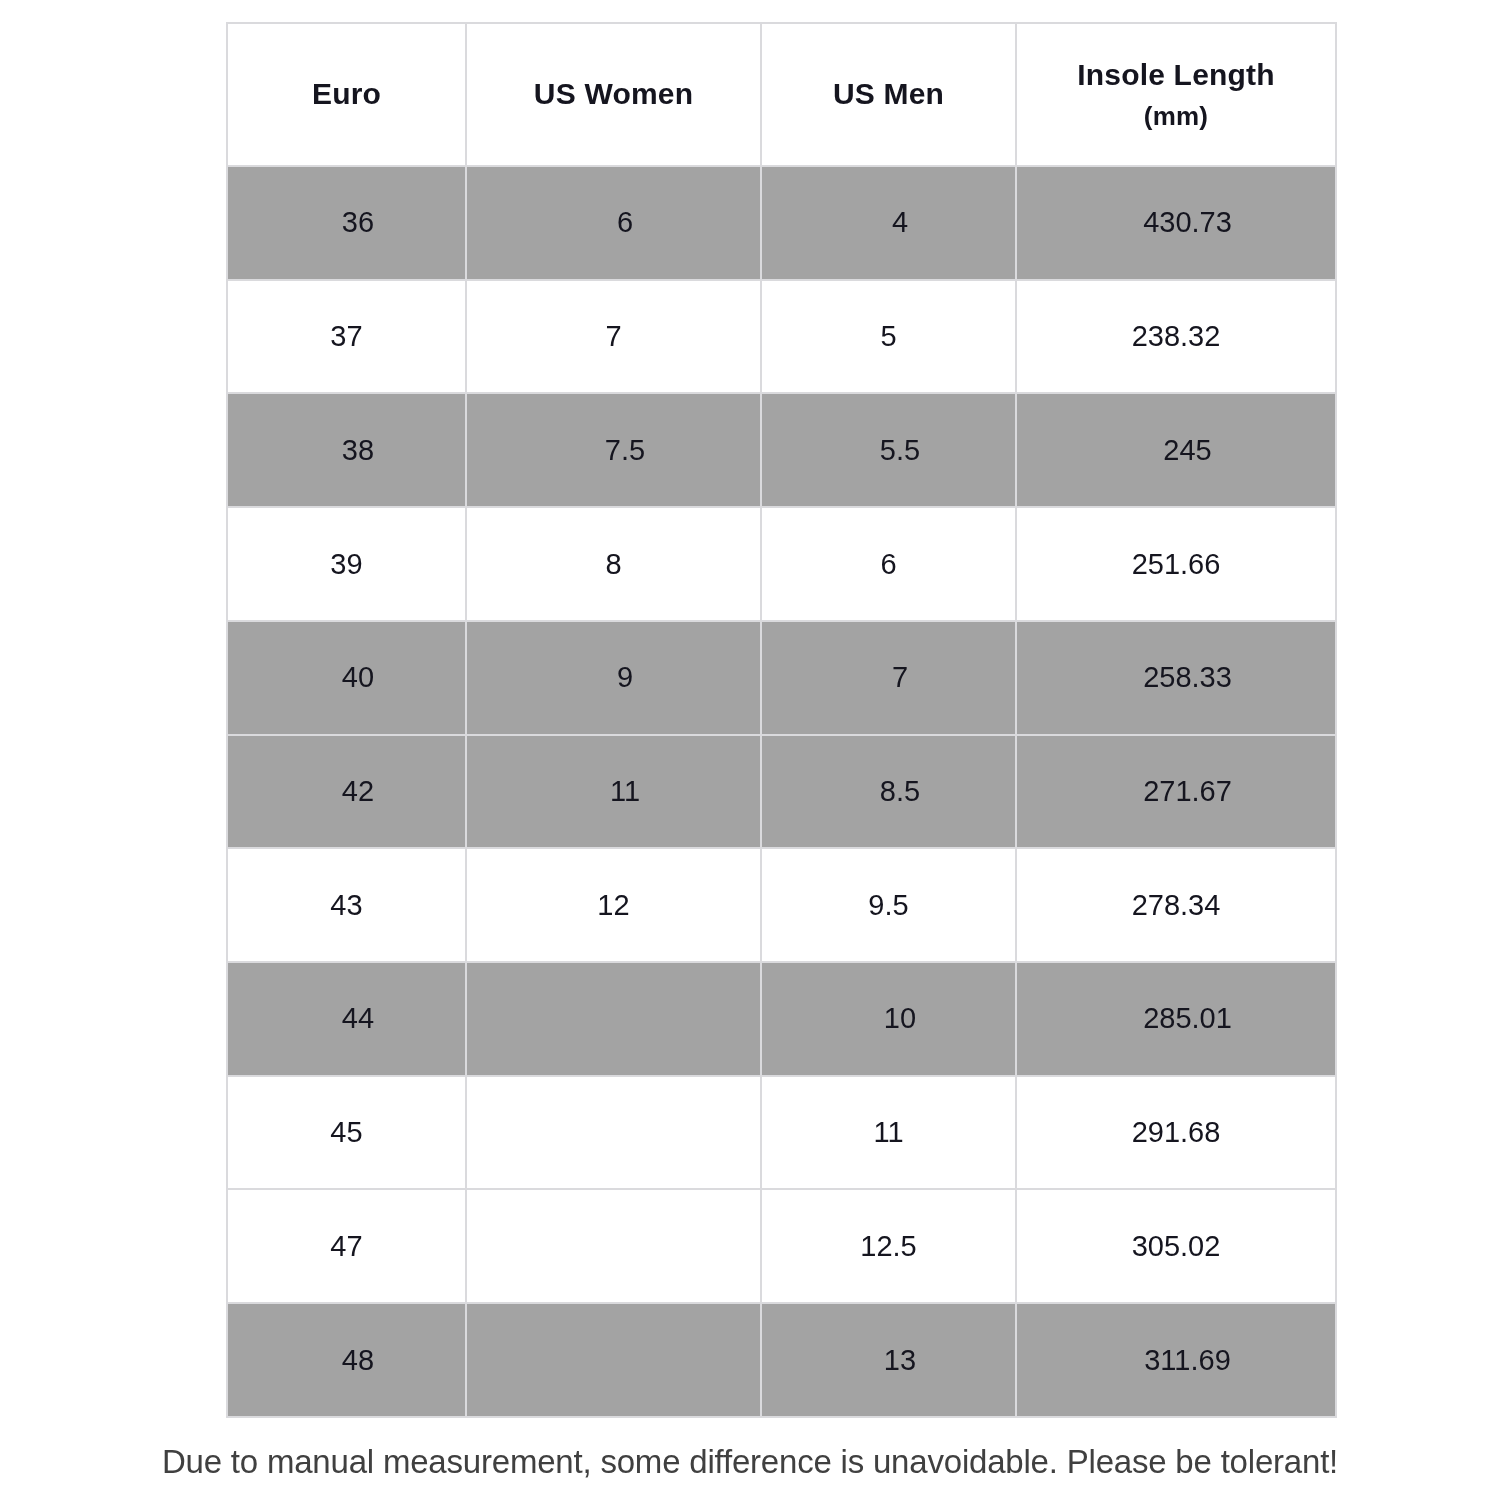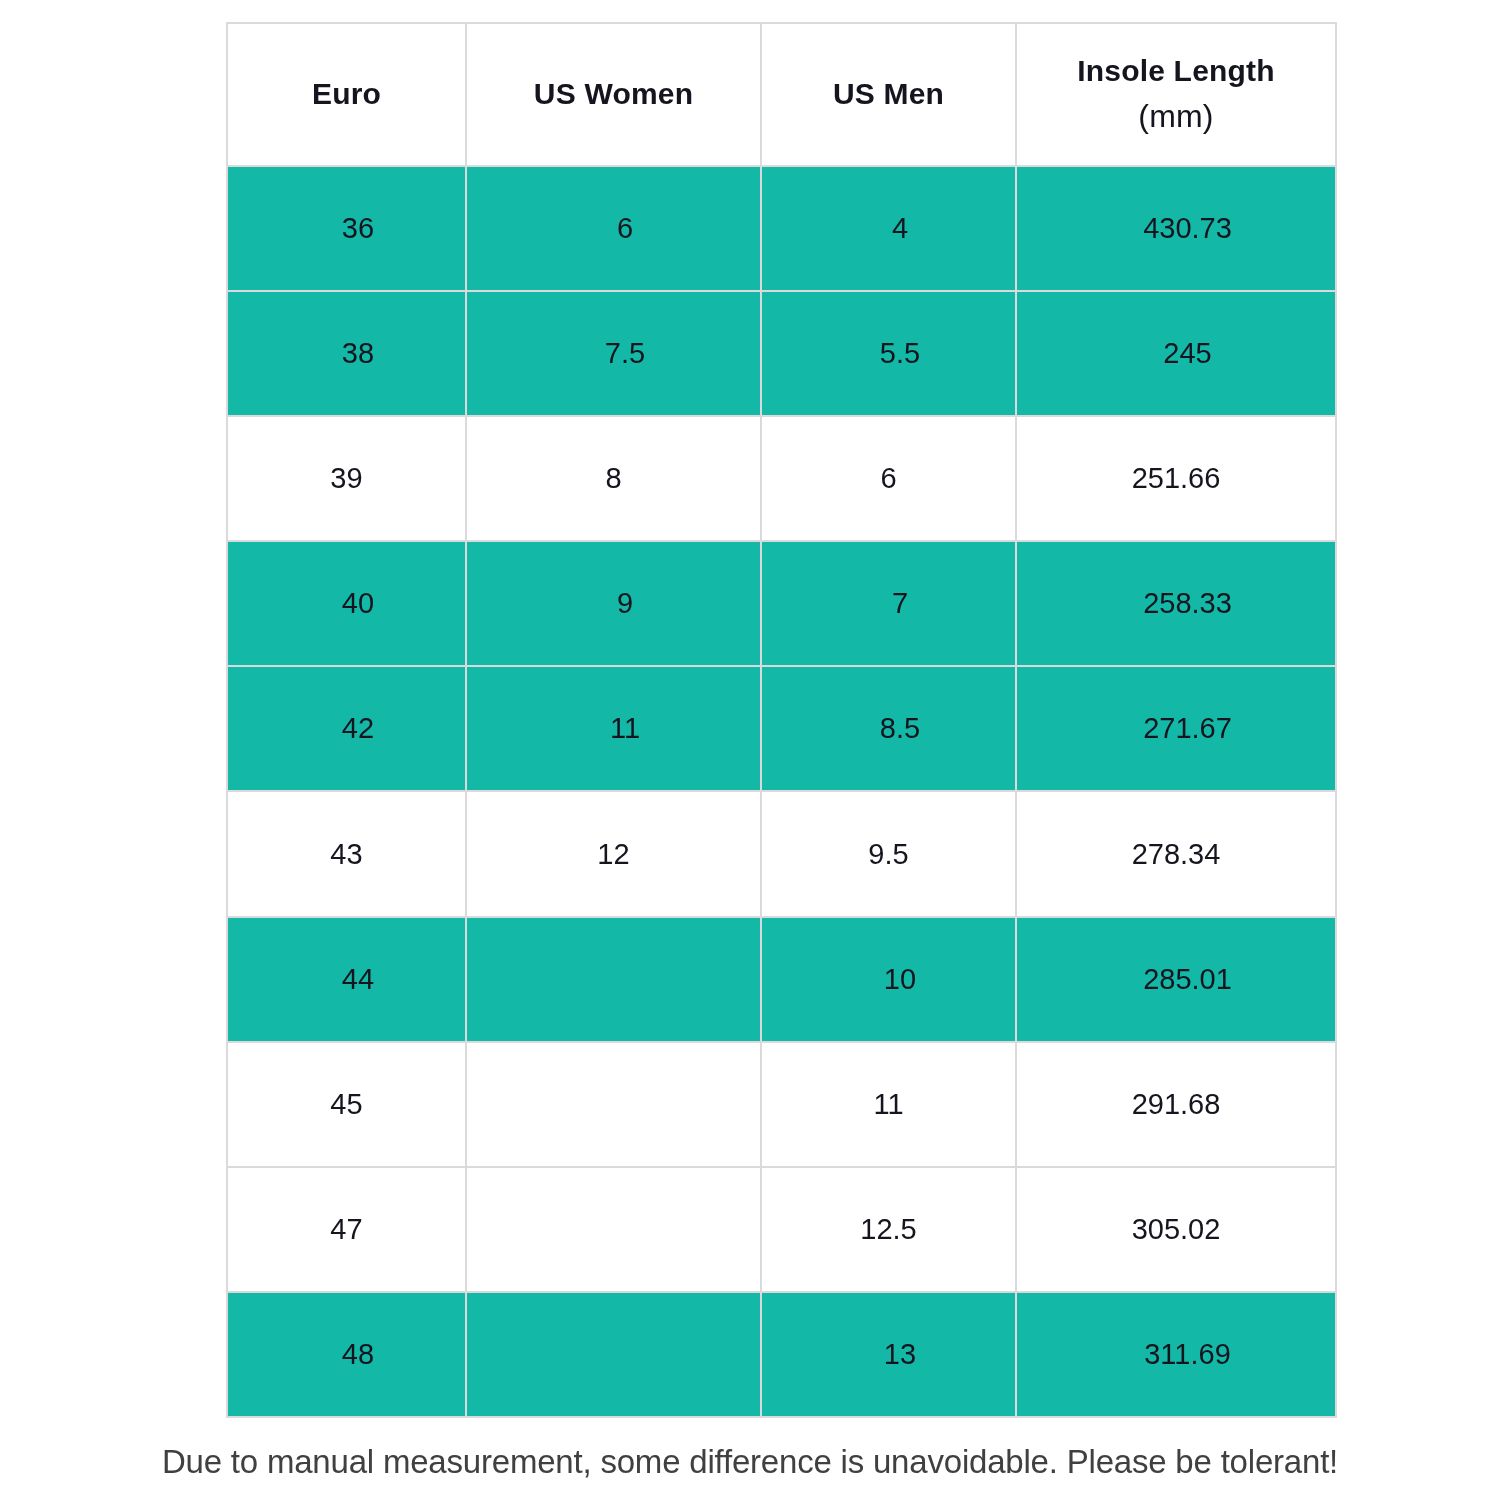--- a/index.html
+++ b/index.html
@@ -59,34 +59,34 @@
     height: 141px;
     font-size: 30px;
     font-weight: bold;
     line-height: 1.35;
     background: #ffffff;
     letter-spacing: 0.2px;
   }
 
   .hdr-line-2 {
     display: block;
-    font-size: 32px;
-    font-weight: normal;
+    font-size: 26px;
+    font-weight: bold;
     margin-top: 4px;
   }
 
   table.size-table tbody td {
     height: 96px;
     font-size: 29px;
     font-weight: normal;
     background: #ffffff;
   }
 
   table.size-table tbody tr.shaded td {
-    background: #14b8a6;
+    background: #a3a3a3;
     padding-left: 23px;
   }
 
   
   .footer-note {
     position: absolute;
     left: 0;
     top: 1443px;
     width: 1500px;
     text-align: center;
@@ -127,20 +127,26 @@
           </th>
         </tr>
       </thead>
       <tbody id="table-body">
           <tr class="shaded">
             <td>36</td>
             <td>6</td>
             <td>4</td>
             <td>430.73</td>
           </tr>
+          <tr>
+            <td>37</td>
+            <td>7</td>
+            <td>5</td>
+            <td>238.32</td>
+          </tr>
           <tr class="shaded">
             <td>38</td>
             <td>7.5</td>
             <td>5.5</td>
             <td>245</td>
           </tr>
           <tr>
             <td>39</td>
             <td>8</td>
             <td>6</td>

